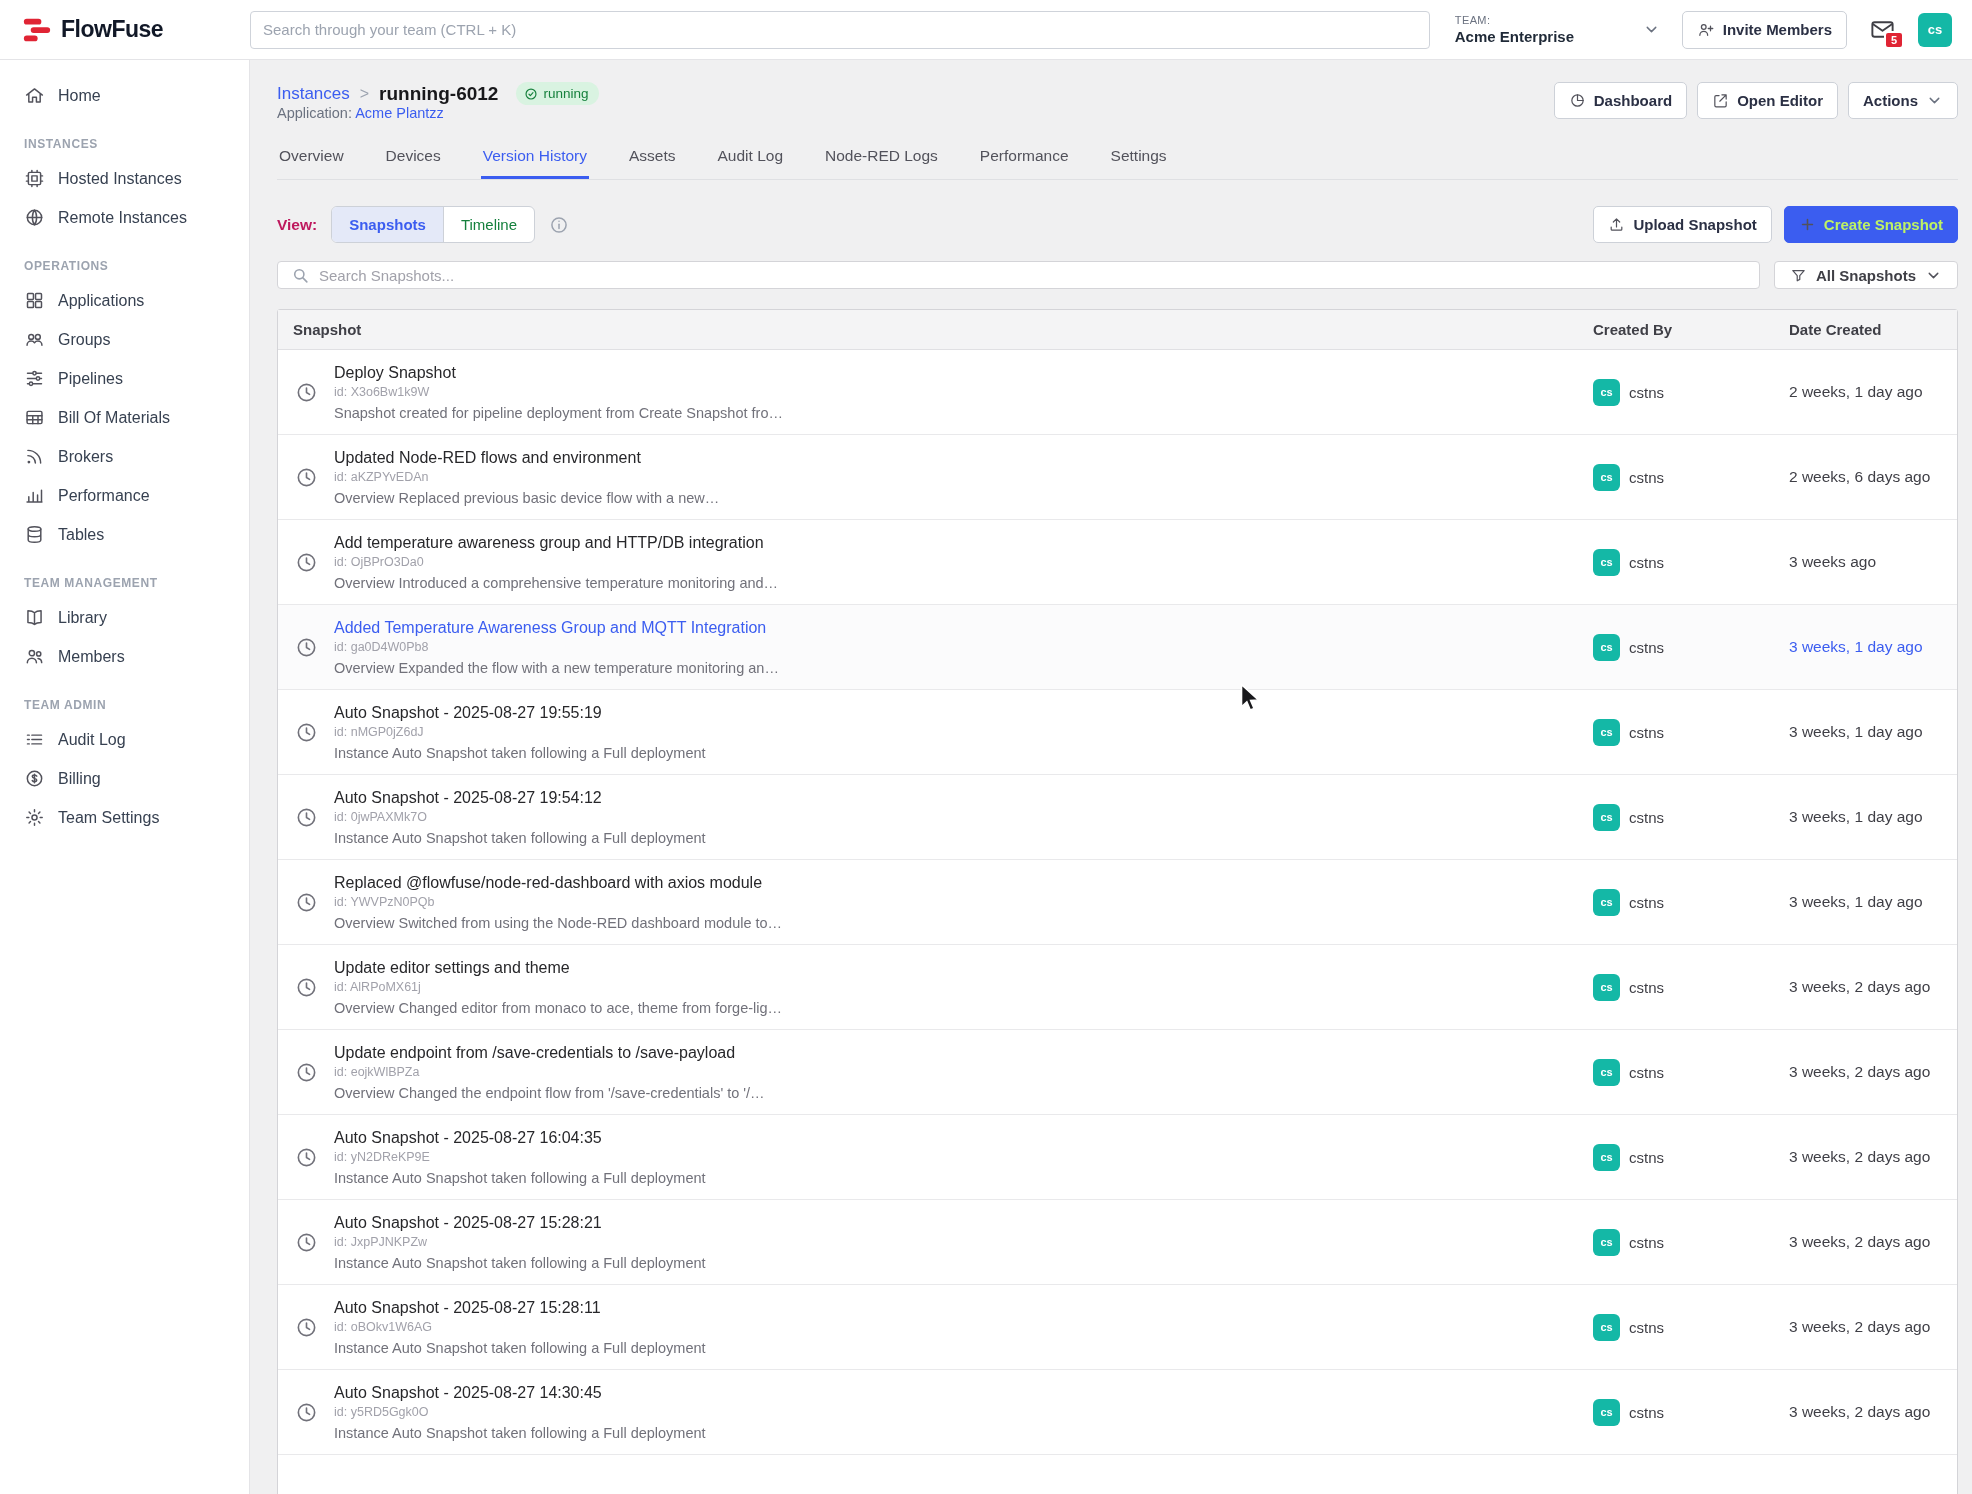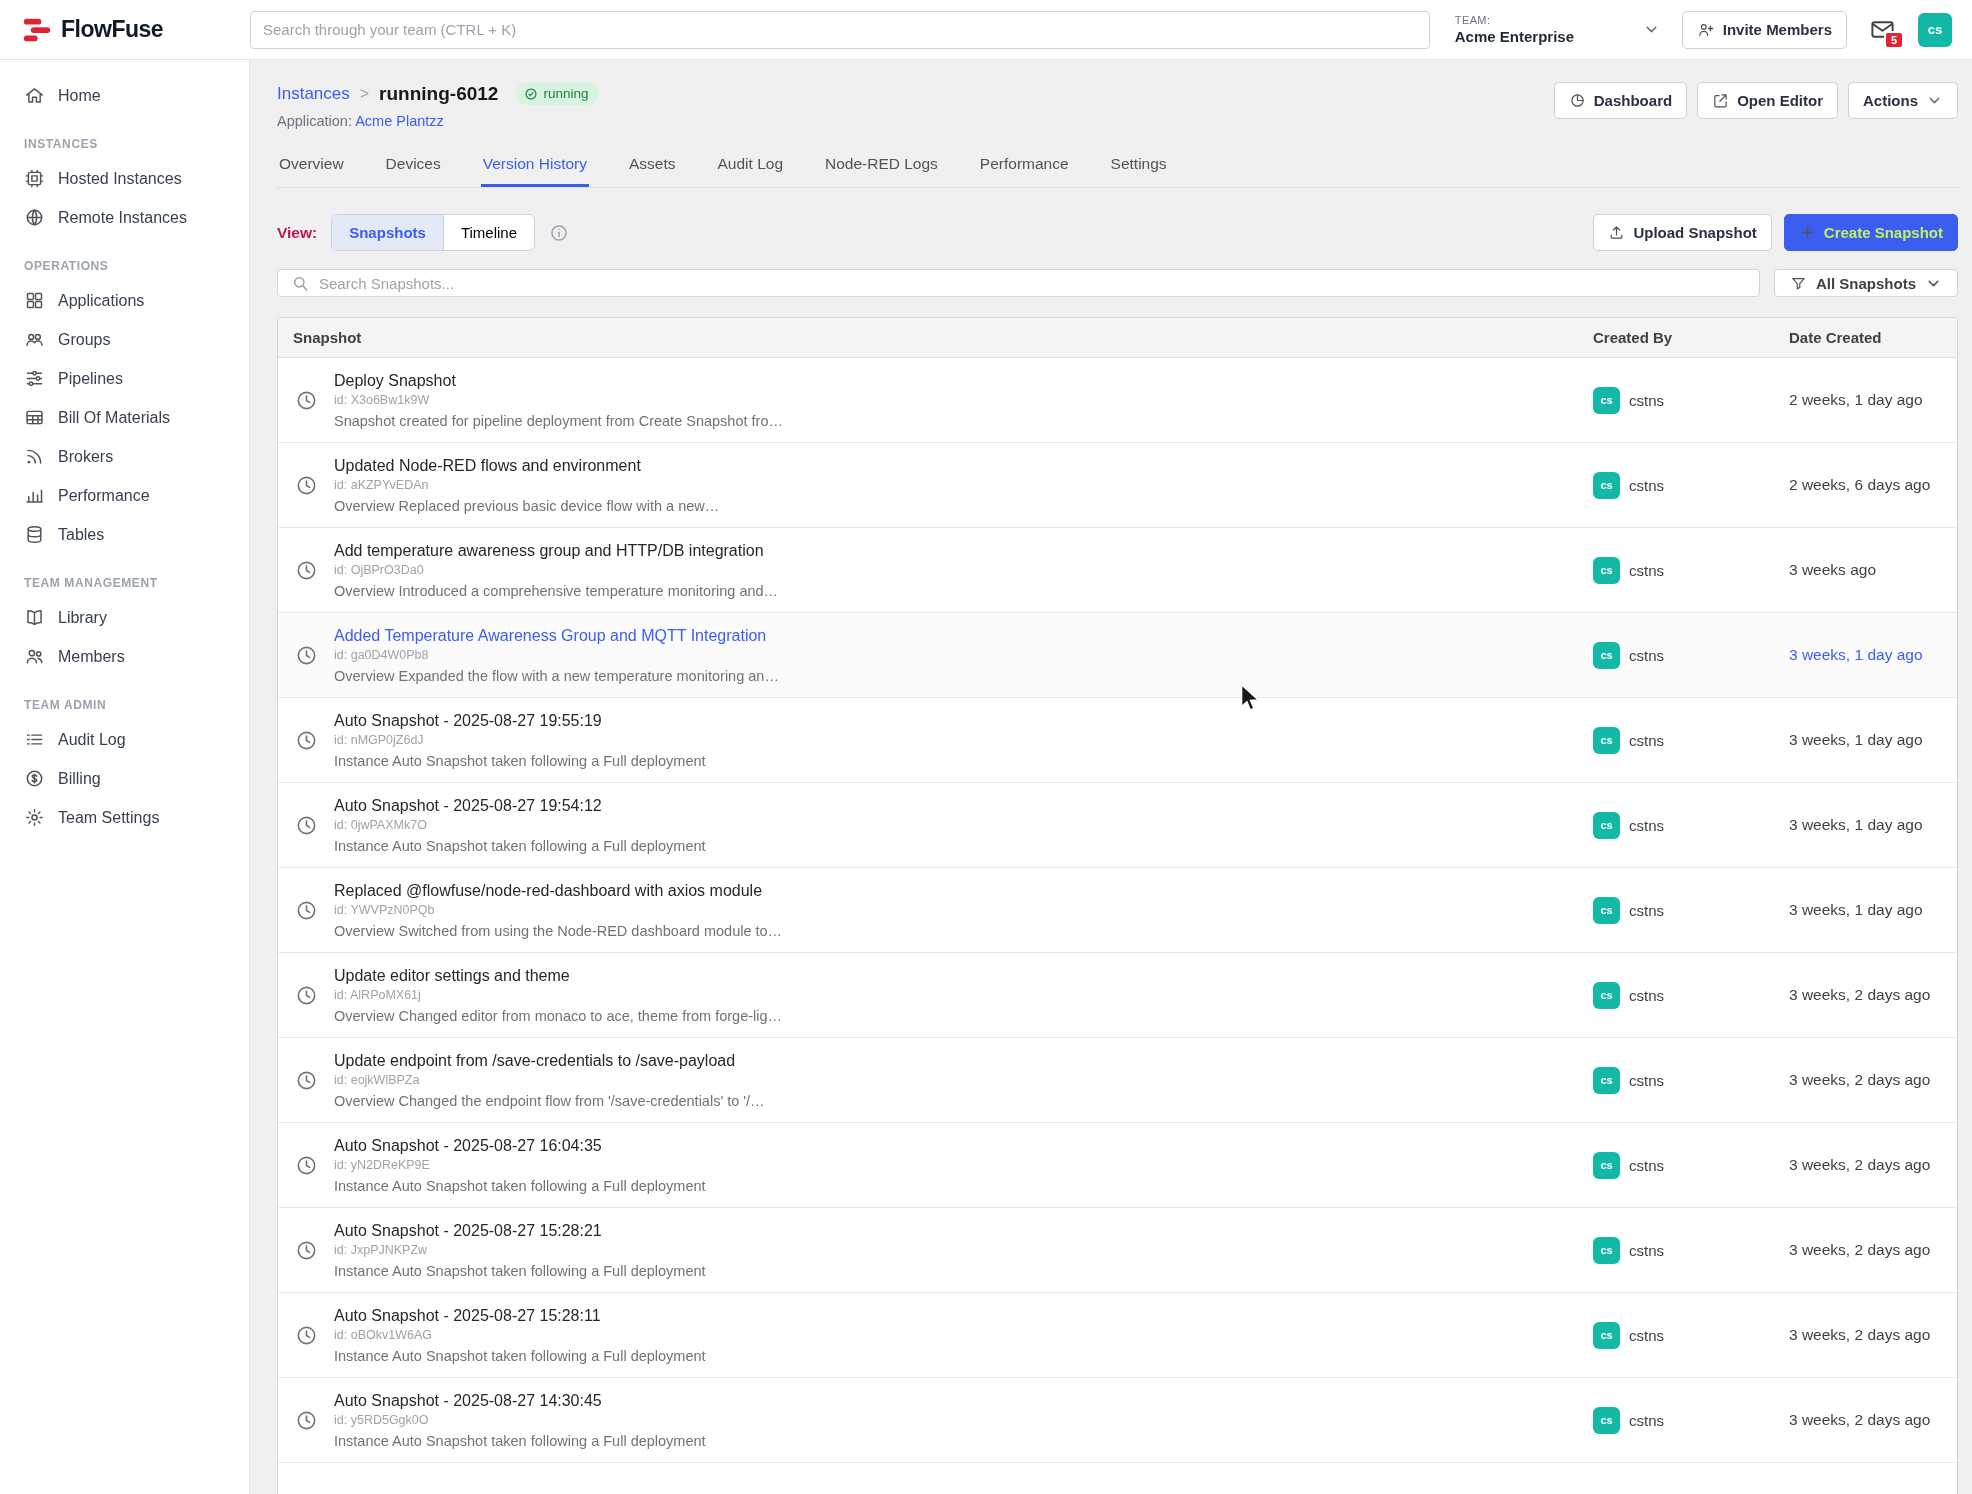--- a/index.html
+++ b/index.html
@@ -38,34 +38,34 @@
   .main { flex:1; padding:22px 14px 0 27px; overflow:hidden; }
 
   
   .page-head { display:flex; align-items:flex-start; }
   .crumbs { display:flex; align-items:center; gap:10px; }
   .crumb-link { color:#3b5df0; font-size:17px; font-weight:500; cursor:pointer; }
   .crumb-sep { color:#9ca3af; font-size:16px; }
   .crumb-current { font-size:19px; font-weight:700; color:#18181b; }
   .badge-running { display:inline-flex; align-items:center; gap:5px; background:#d9f3e1; color:#17813d; font-size:13.5px; font-weight:500; padding:4px 11px 4px 8px; border-radius:13px; margin-left:8px; }
   .badge-running svg { width:14px; height:14px; }
-  .app-line { margin-top:8px; font-size:14.5px; color:#6b7280; }
+  .app-line { margin-top:0; font-size:14.5px; color:#6b7280; }
   .app-line a { color:#3b5df0; text-decoration:none; cursor:pointer; }
   .head-actions { margin-left:auto; display:flex; gap:10px; }
 
   
   .tabs { margin-top:16px; border-bottom:1px solid #dfe0e3; display:flex; gap:38px; }
   .tab { padding:10px 2px 11px; font-size:15.5px; color:#52525b; border-bottom:3px solid transparent; cursor:pointer; }
   .tab.active { color:#3b5df0; font-weight:500; border-bottom-color:#3b5df0; }
 
   
   .toolbar { margin-top:26px; display:flex; align-items:center; gap:14px; }
   .view-label { font-size:15.5px; color:#be185d;font-weight:bold; }
   .seg { display:flex; border:1px solid #cdd1d8; border-radius:6px; overflow:hidden; background:#fff; }
-  .seg-item { padding:9px 17px; font-size:15px; color:#000000; cursor:pointer; }
+  .seg-item { padding:9px 17px; font-size:15px; color:#15803d; cursor:pointer; }
   .seg-item.active { background:#e4e9f8; color:#3b5df0; font-weight:600; border-right:1px solid #cdd1d8; }
   .info-ic { width:20px; height:20px; color:#9ca3af; cursor:pointer; }
   .toolbar-right { margin-left:auto; display:flex; gap:12px; }
 
   
   .search-row { margin-top:18px; display:flex; gap:14px; }
   .search-box { flex:1; background:#fff; border:1px solid #d4d4d8; border-radius:4px; height:28px; display:flex; align-items:center; padding:0 13px; gap:9px; }
   .search-box svg { width:19px; height:19px; color:#9ca3af; flex:none; }
   .search-box input { border:none; outline:none; flex:1; font-size:15px; color:#374151; font-family:inherit; }
   .search-box input::placeholder { color:#a1a1aa; }

